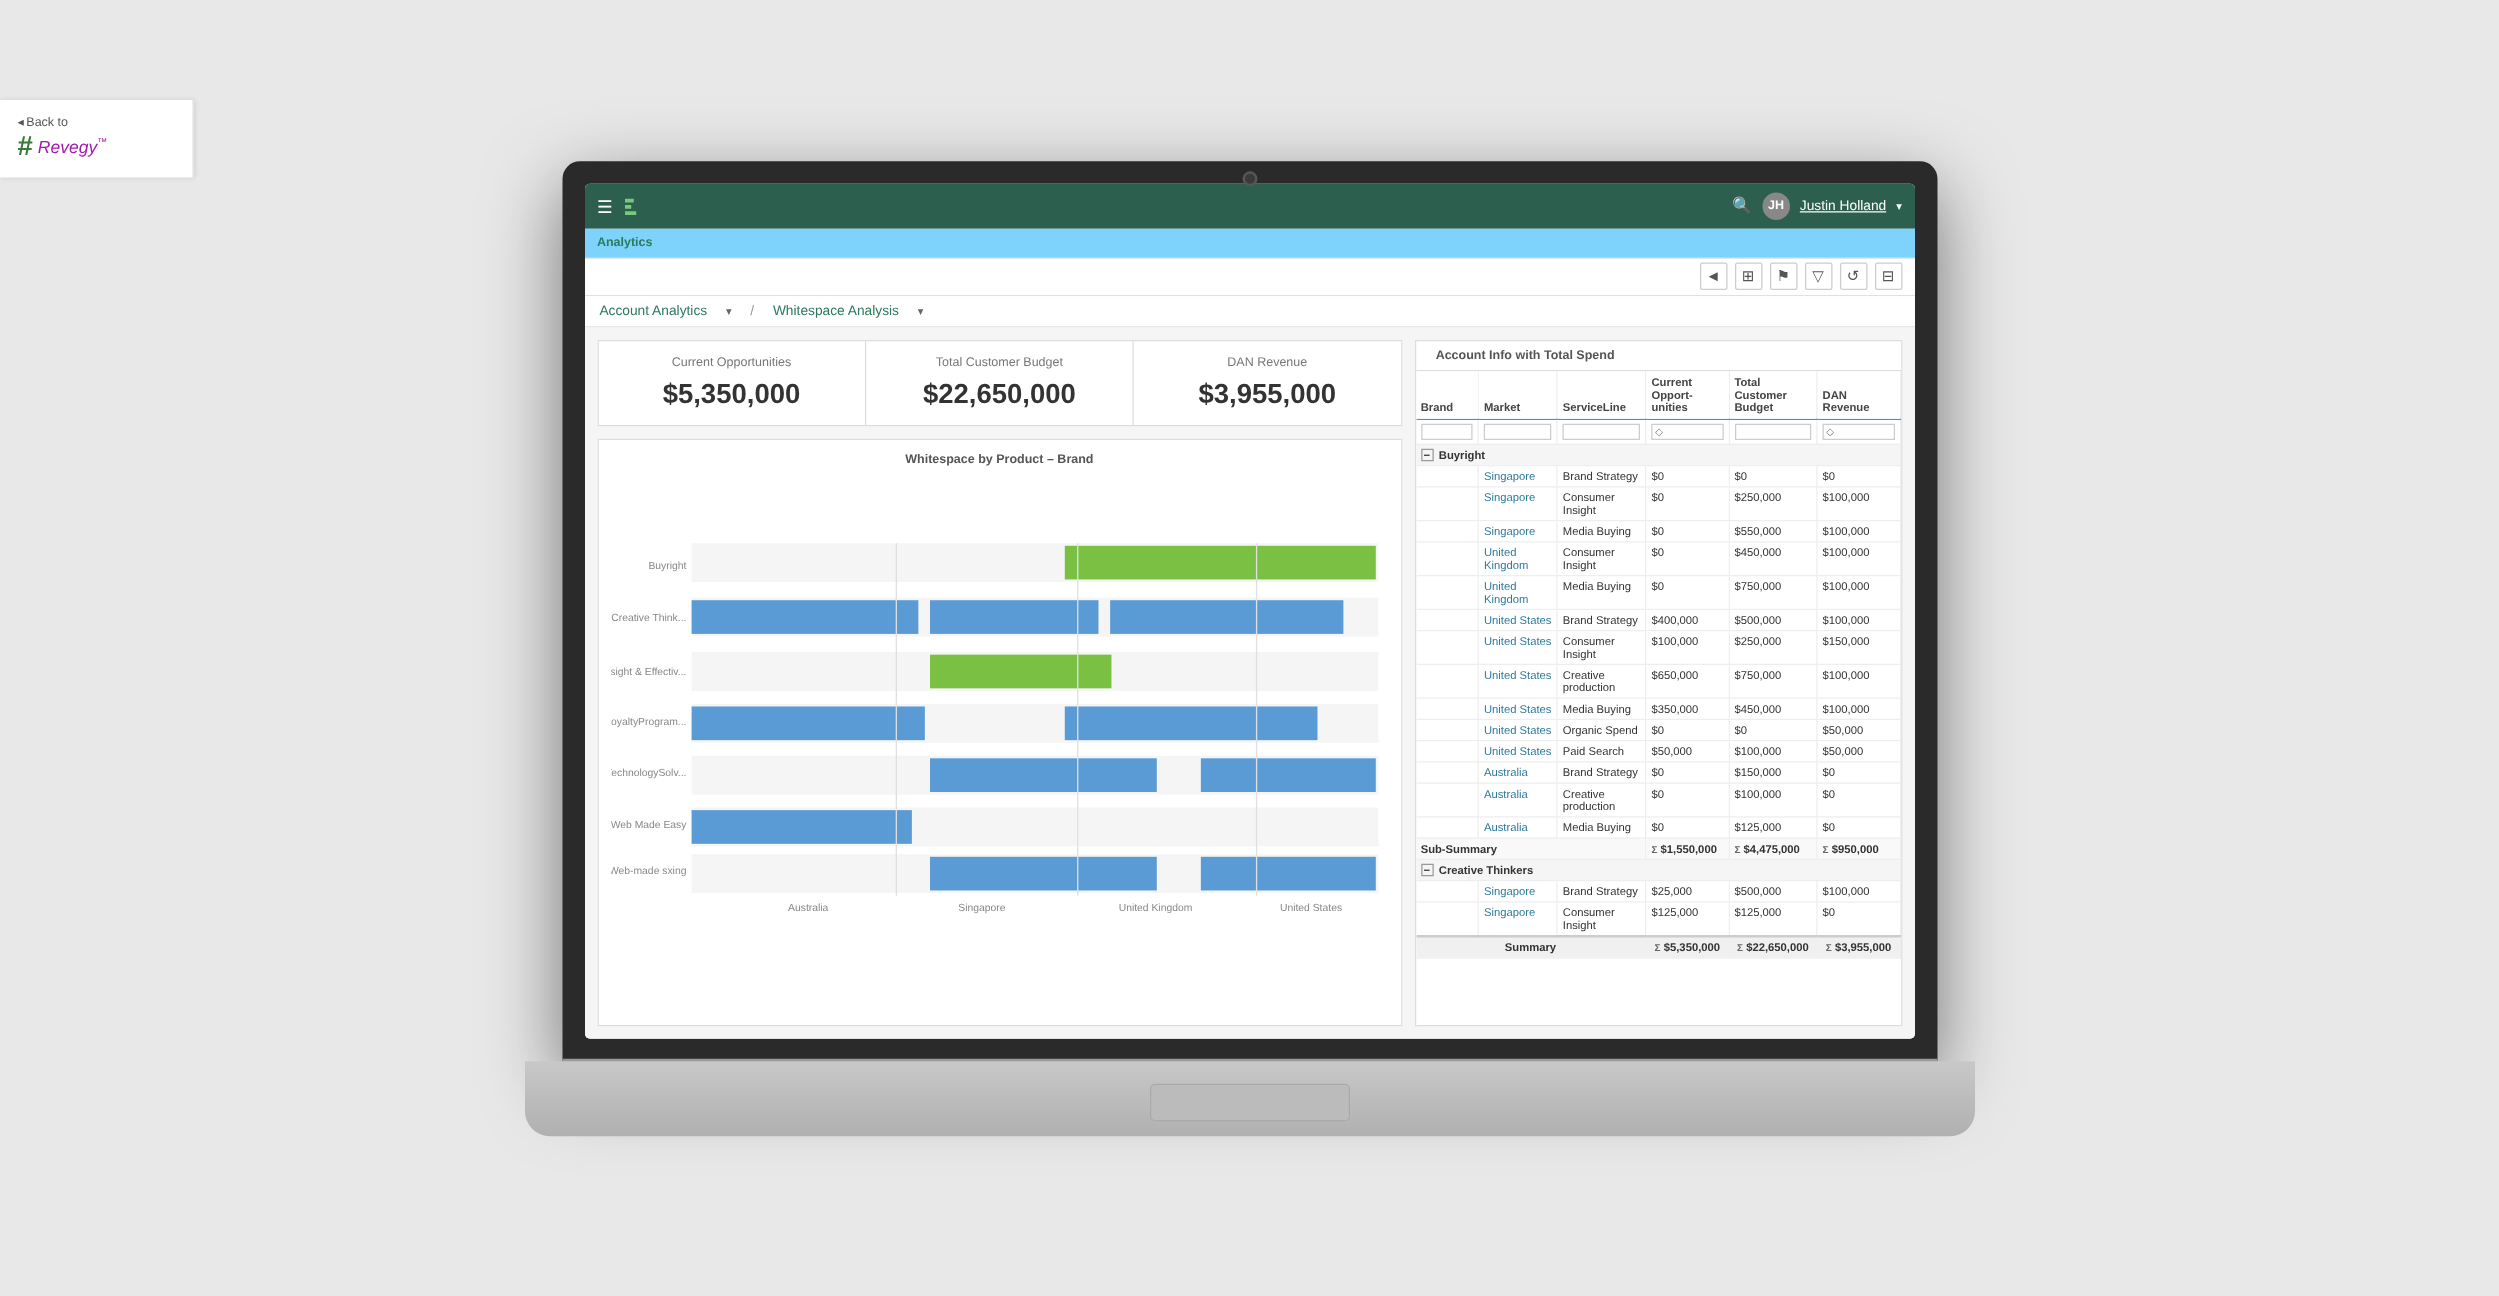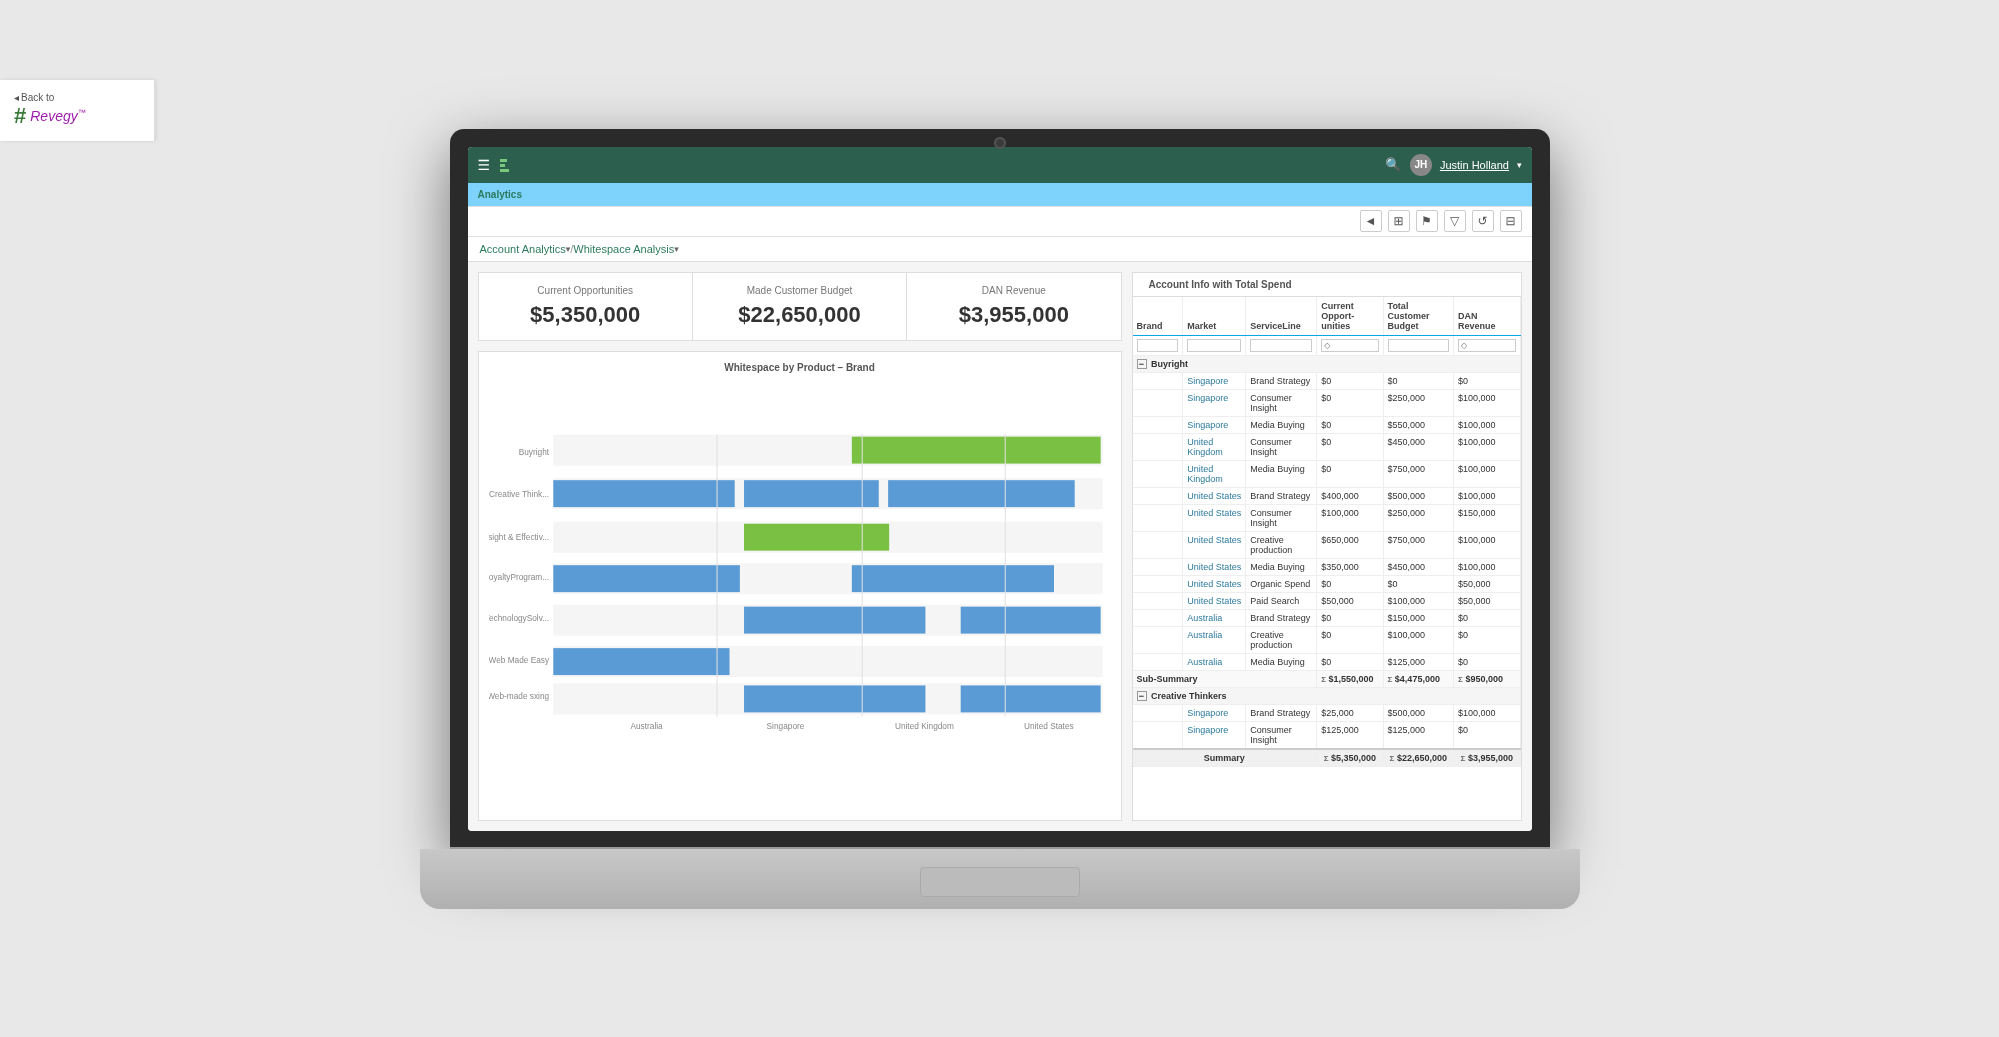--- a/index.html
+++ b/index.html
@@ -208,21 +208,21 @@
     
     .breadcrumb-bar {
       background: white;
       padding: 6px 12px;
       font-size: 11px;
       color: #333;
       border-bottom: 1px solid #e0e0e0;
       flex-shrink: 0;
       display: flex;
       align-items: center;
-      gap: 0;
+      gap: 15px;
     }
     .breadcrumb-link {
       color: #2c7a5c;
       cursor: pointer;
     }
     .breadcrumb-sep { color: #999; }
     .breadcrumb-dropdown { color: #666; font-size: 9px; }
 
     
     .main-content {
@@ -446,21 +446,21 @@
       <div class="main-content">
 
         <div class="left-panel">
 
           <div class="kpi-row">
             <div class="kpi-card">
               <div class="kpi-label">Current Opportunities</div>
               <div class="kpi-value">$5,350,000</div>
             </div>
             <div class="kpi-card">
-              <div class="kpi-label">Made Customer Budget</div>
+              <div class="kpi-label">Total Customer Budget</div>
               <div class="kpi-value">$22,650,000</div>
             </div>
             <div class="kpi-card">
               <div class="kpi-label">DAN Revenue</div>
               <div class="kpi-value">$3,955,000</div>
             </div>
           </div>
 
           <div class="chart-area">
             <div class="chart-title">Whitespace by Product – Brand</div>

